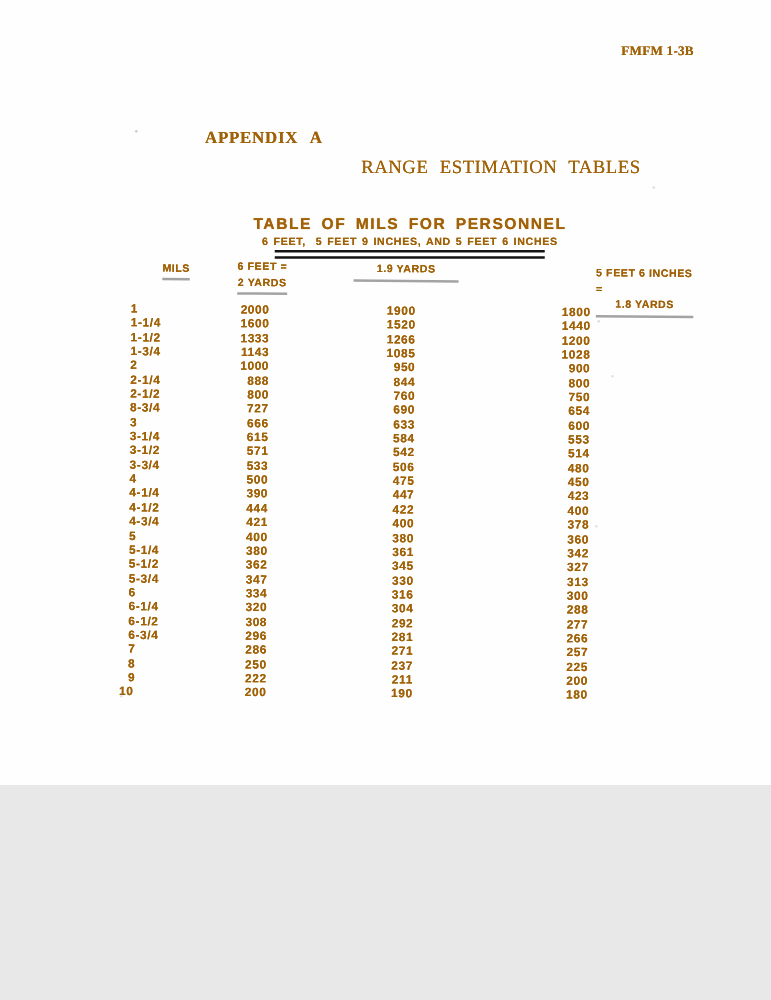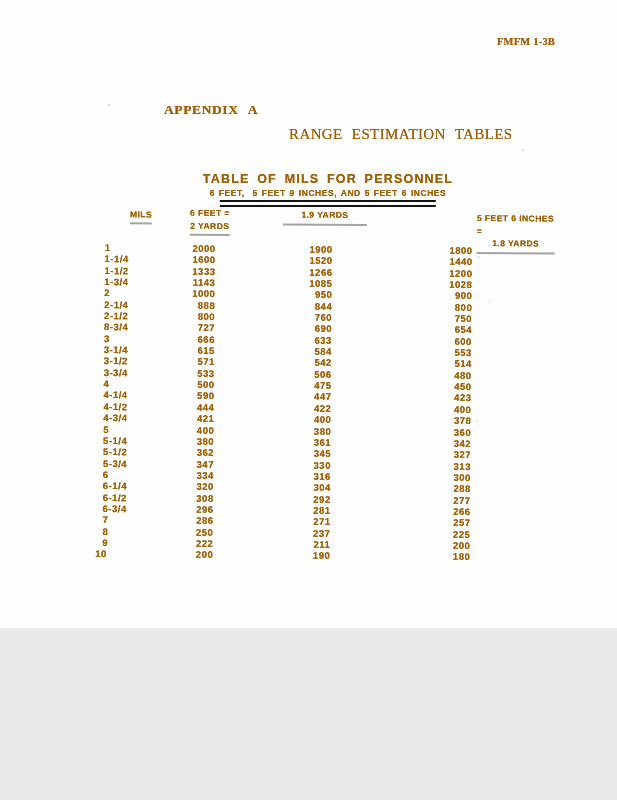--- a/index.html
+++ b/index.html
@@ -200,21 +200,21 @@
 
   <div class="t-row">
     <div class="c mils">4</div>
     <div class="c num">500</div>
     <div class="c num">475</div>
     <div class="c num">450</div>
   </div>
 
   <div class="t-row">
     <div class="c mils">4-1/4</div>
-    <div class="c num">590</div>
+    <div class="c num">390</div>
     <div class="c num">447</div>
     <div class="c num">423</div>
   </div>
 
   <div class="t-row">
     <div class="c mils">4-1/2</div>
     <div class="c num">444</div>
     <div class="c num">422</div>
     <div class="c num">400</div>
   </div>

